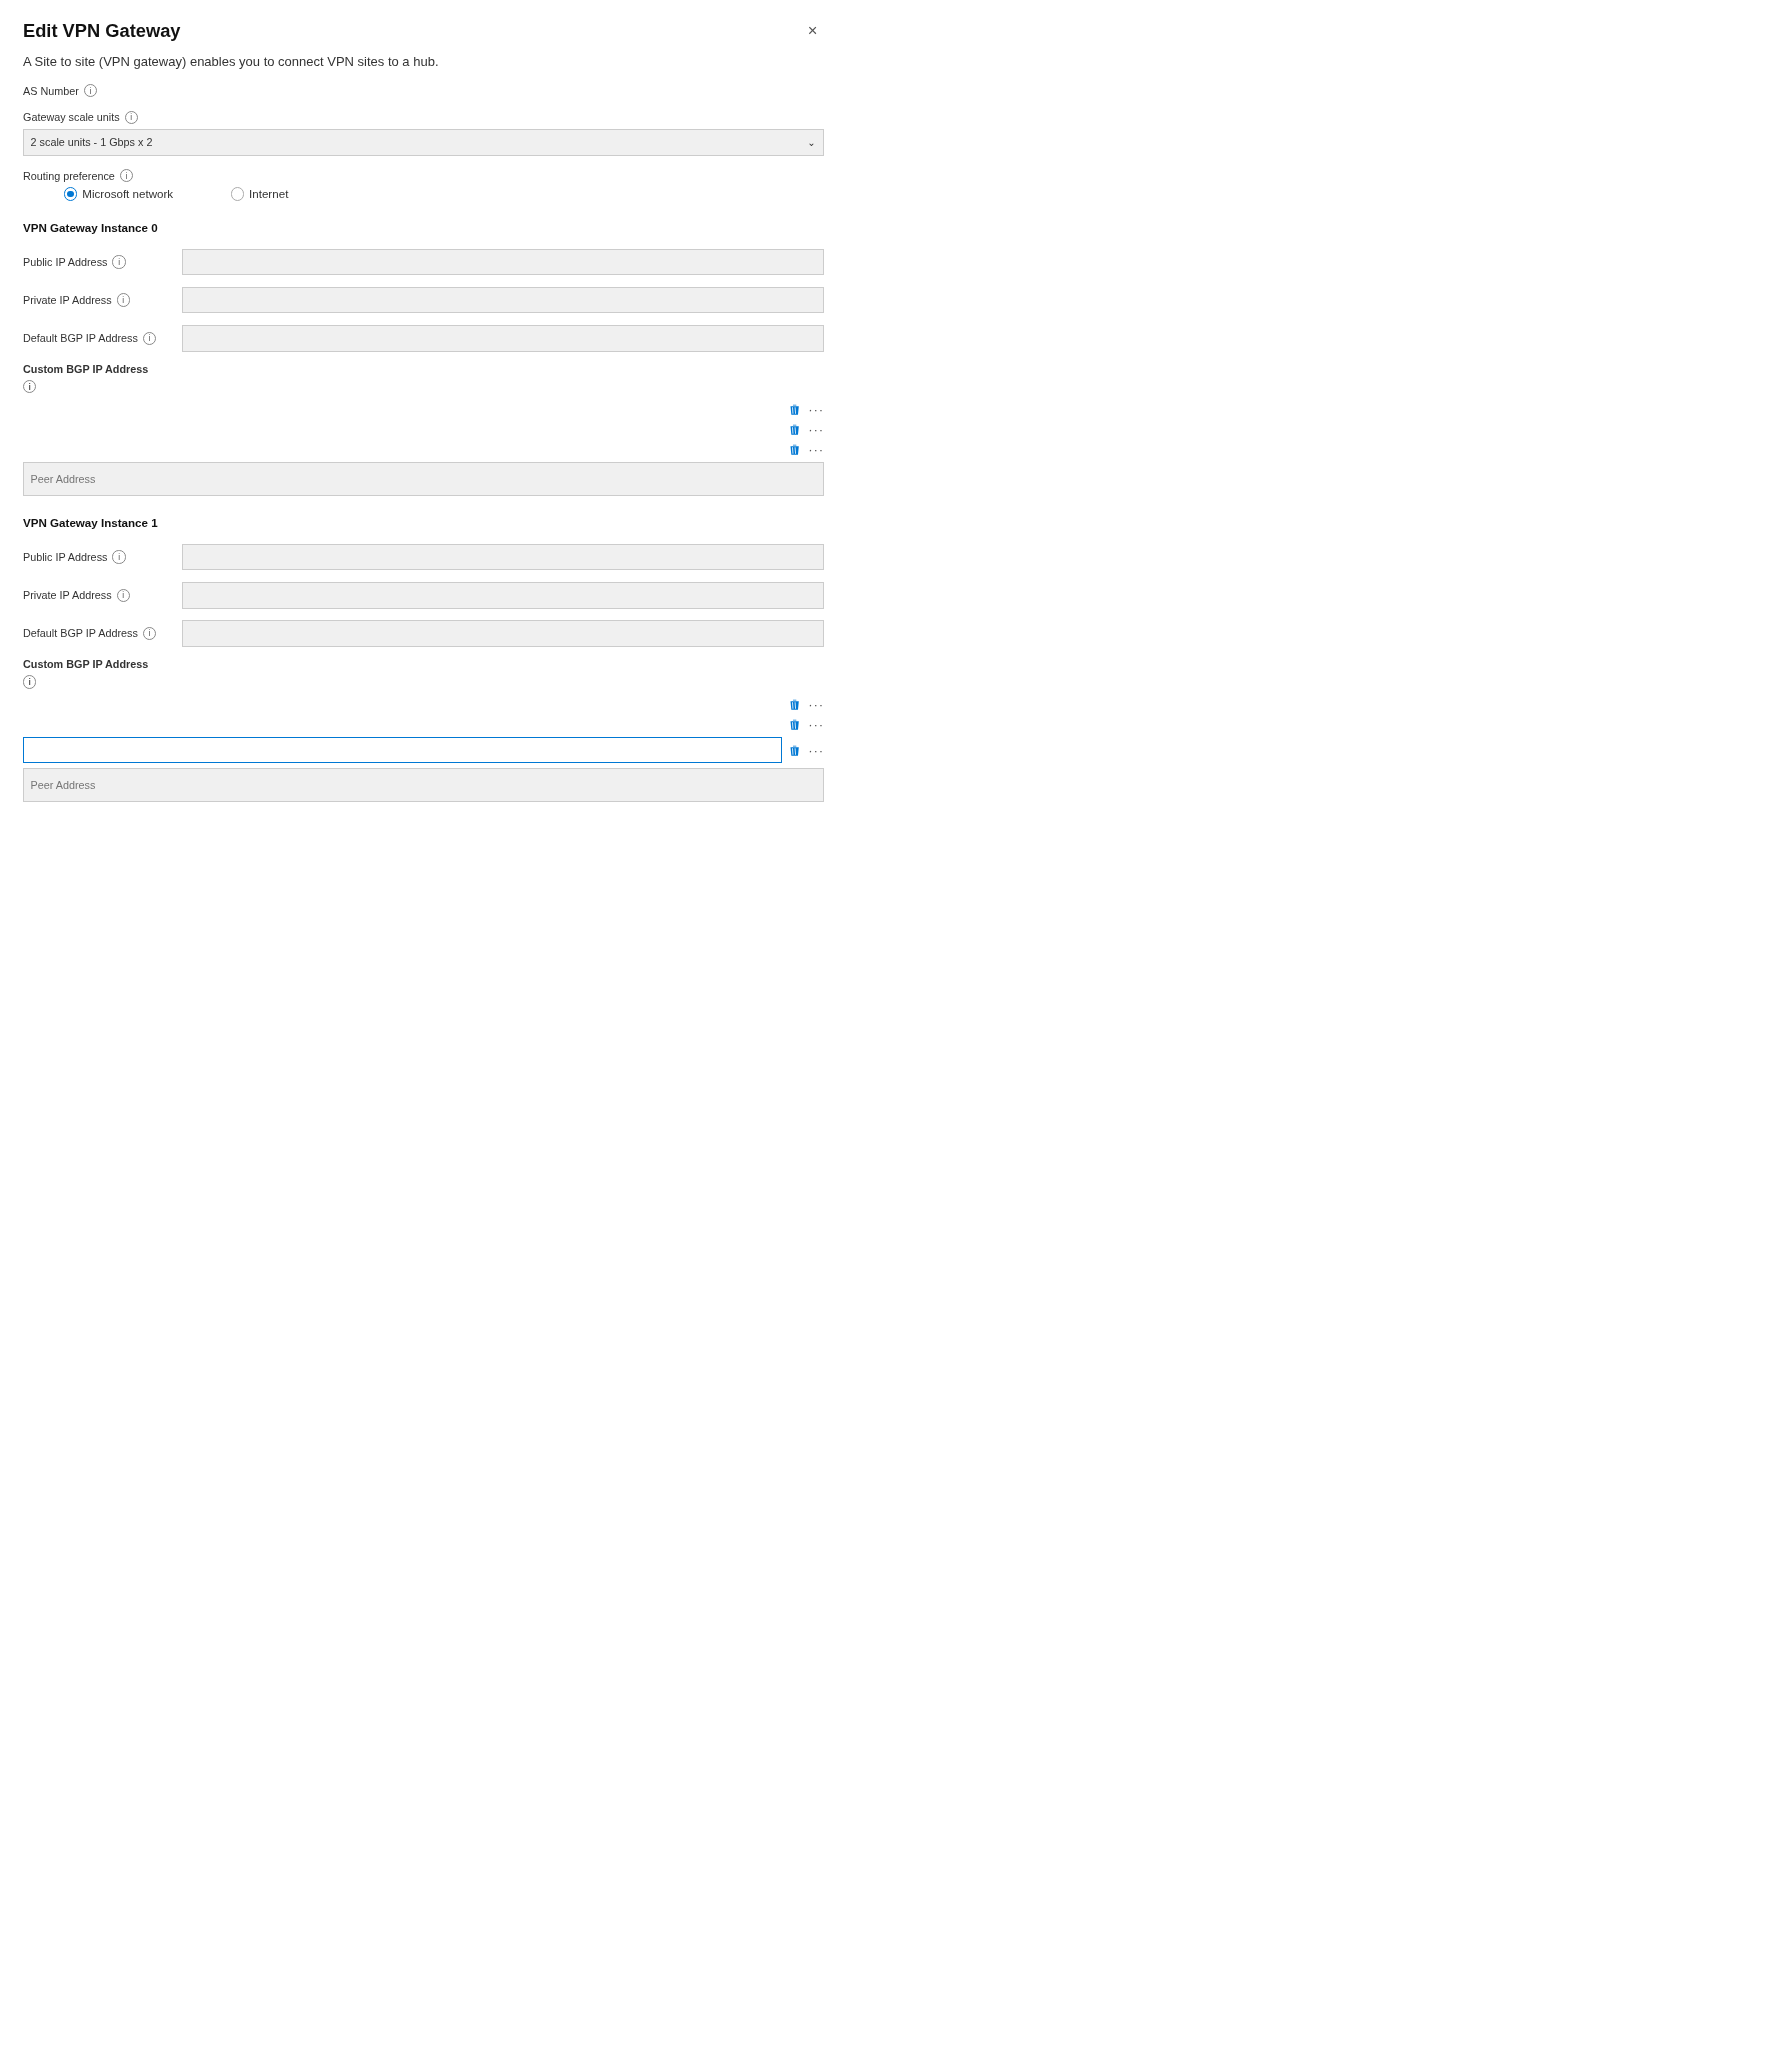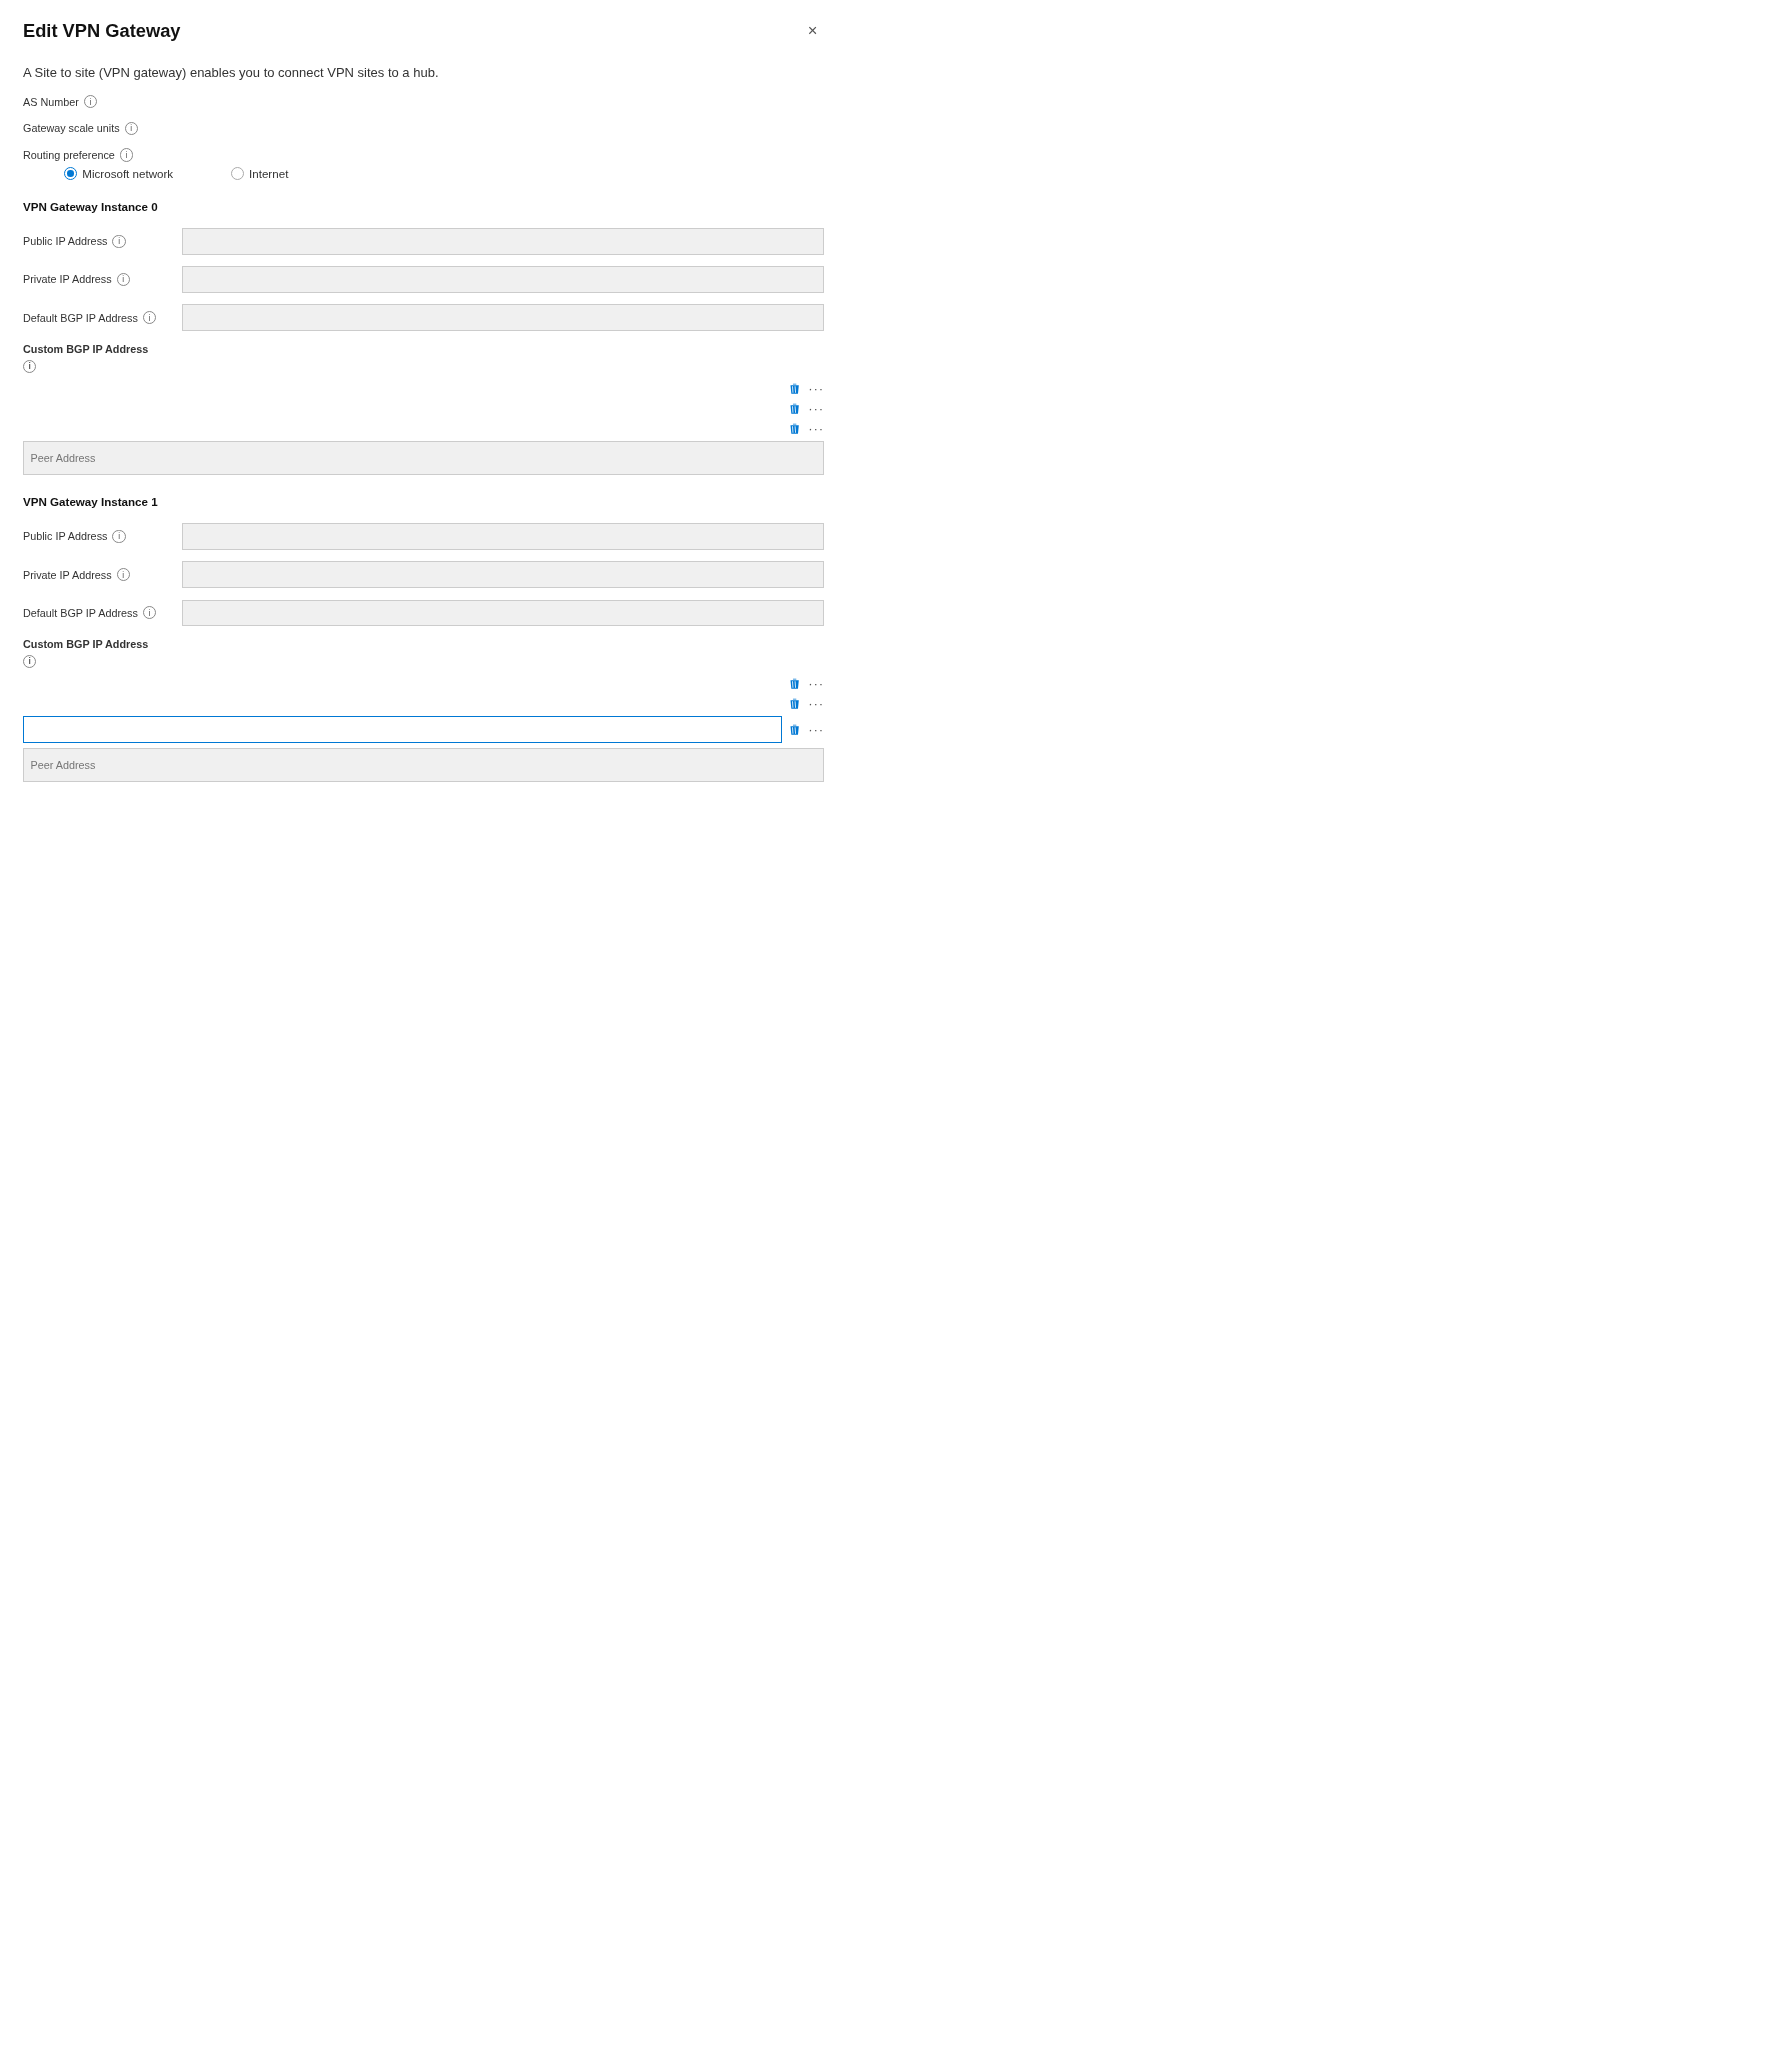--- a/index.html
+++ b/index.html
@@ -20,21 +20,21 @@
       min-height: 980px;
       background: #fff;
       padding: 20px 23px;
       position: relative;
     }
 
     .panel-header {
       display: flex;
       justify-content: space-between;
       align-items: flex-start;
-      margin-bottom: 22px;
+      margin-bottom: 11px;
     }
 
     .panel-title {
       font-size: 18.3px;
       font-weight: 600;
       color: #111;
     }
 
     .close-btn {
       background: none;
@@ -292,20 +292,28 @@
     <div class="field-label">
       <span>AS Number</span>
       <span class="info-icon">i</span>
     </div>
   </div>
 
   <div class="field-group">
     <div class="field-label">
       <span>Gateway scale units</span>
       <span class="info-icon">i</span>
+    </div>
+    <div class="select-wrapper">
+      <select class="select-input">
+        <option>1 scale unit - 500 Mbps x 2</option>
+        <option selected="">2 scale units - 1 Gbps x 2</option>
+        <option>3 scale units - 1.25 Gbps x 2</option>
+      </select>
+      <span class="select-arrow">⌄</span>
     </div>
   </div>
 
   <div class="field-group">
     <div class="field-label">
       <span>Routing preference</span>
       <span class="info-icon">i</span>
     </div>
     <div class="routing-preference">
       <label class="radio-option">

